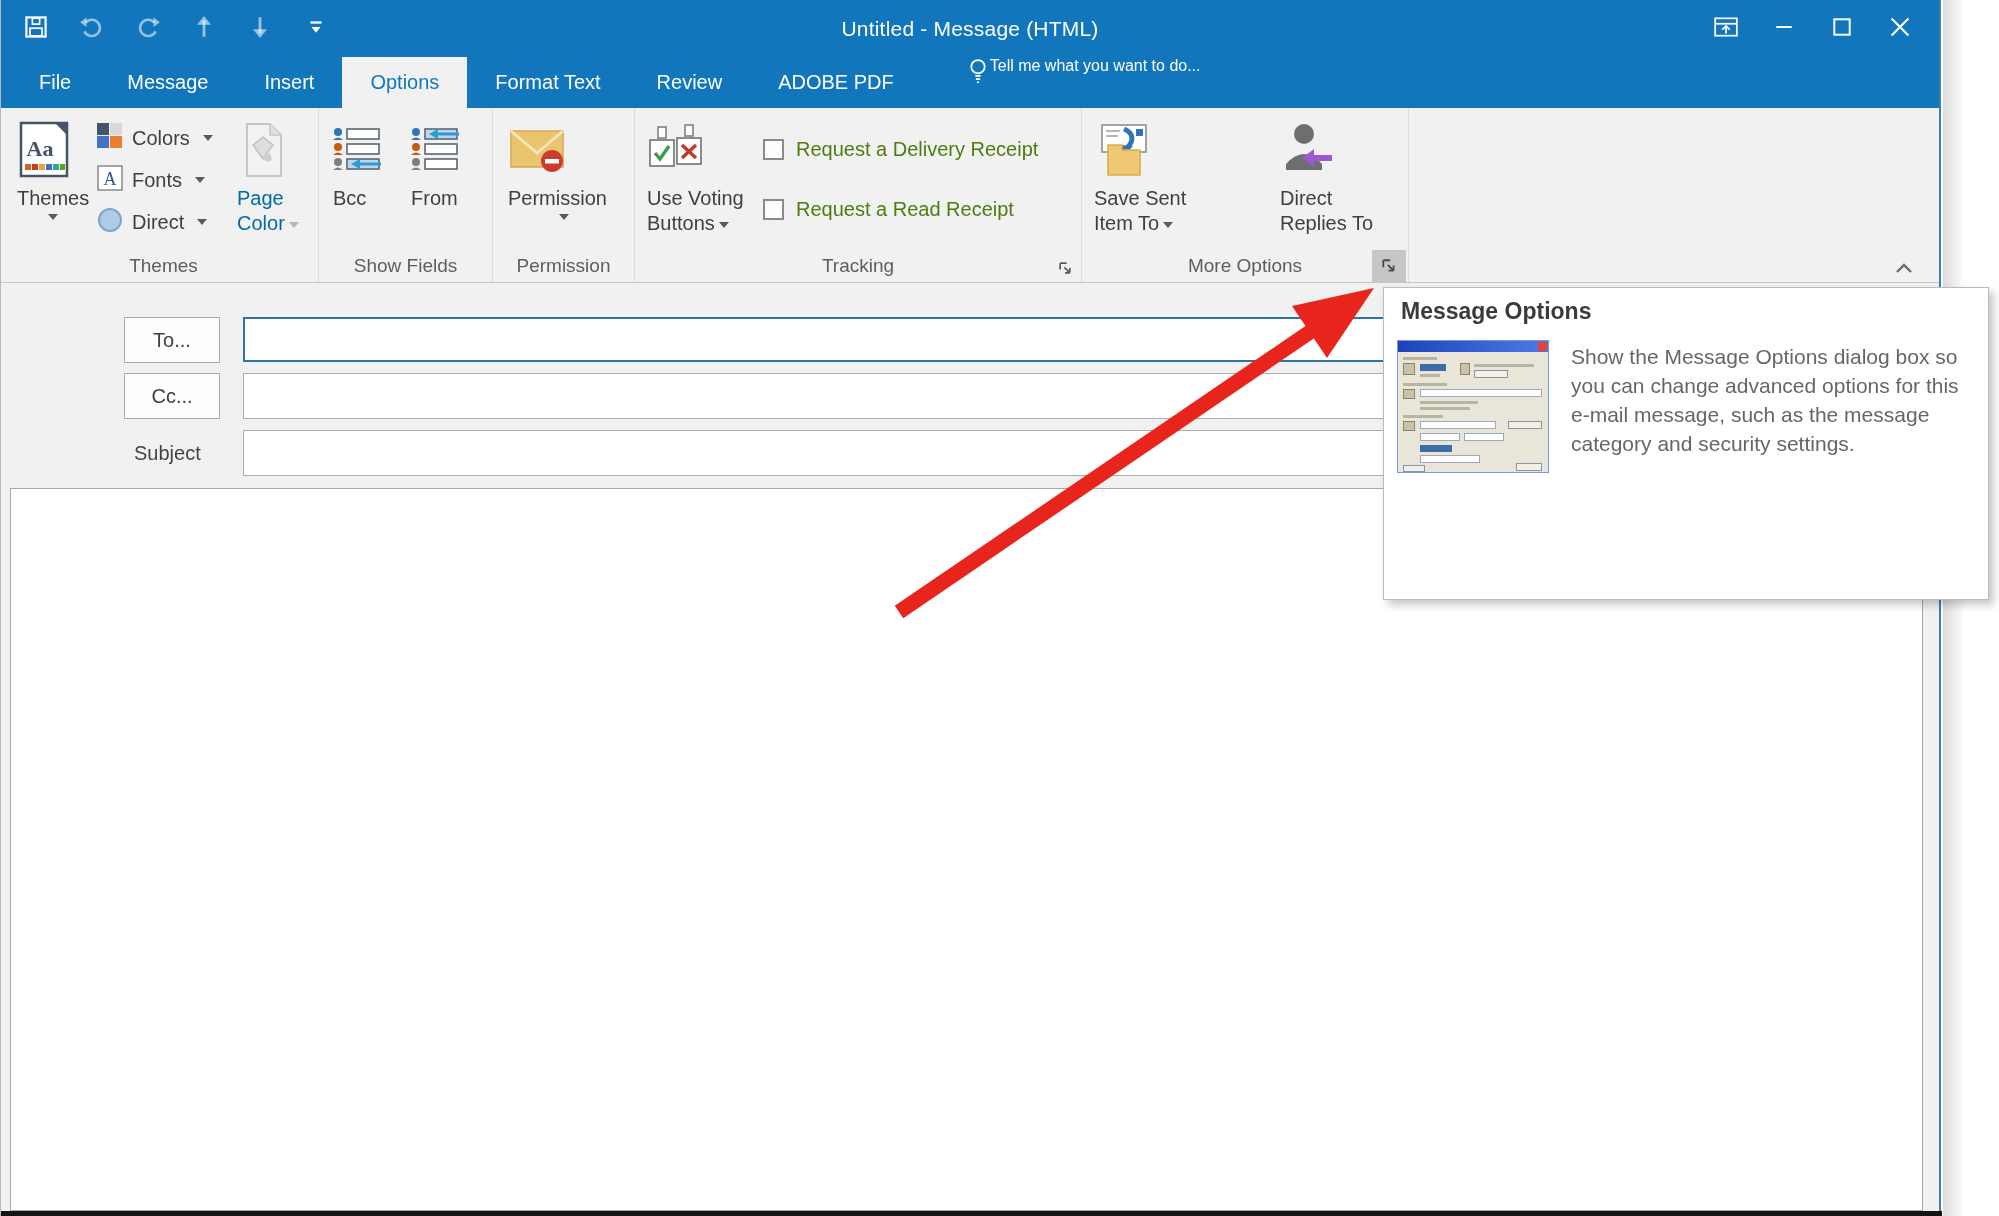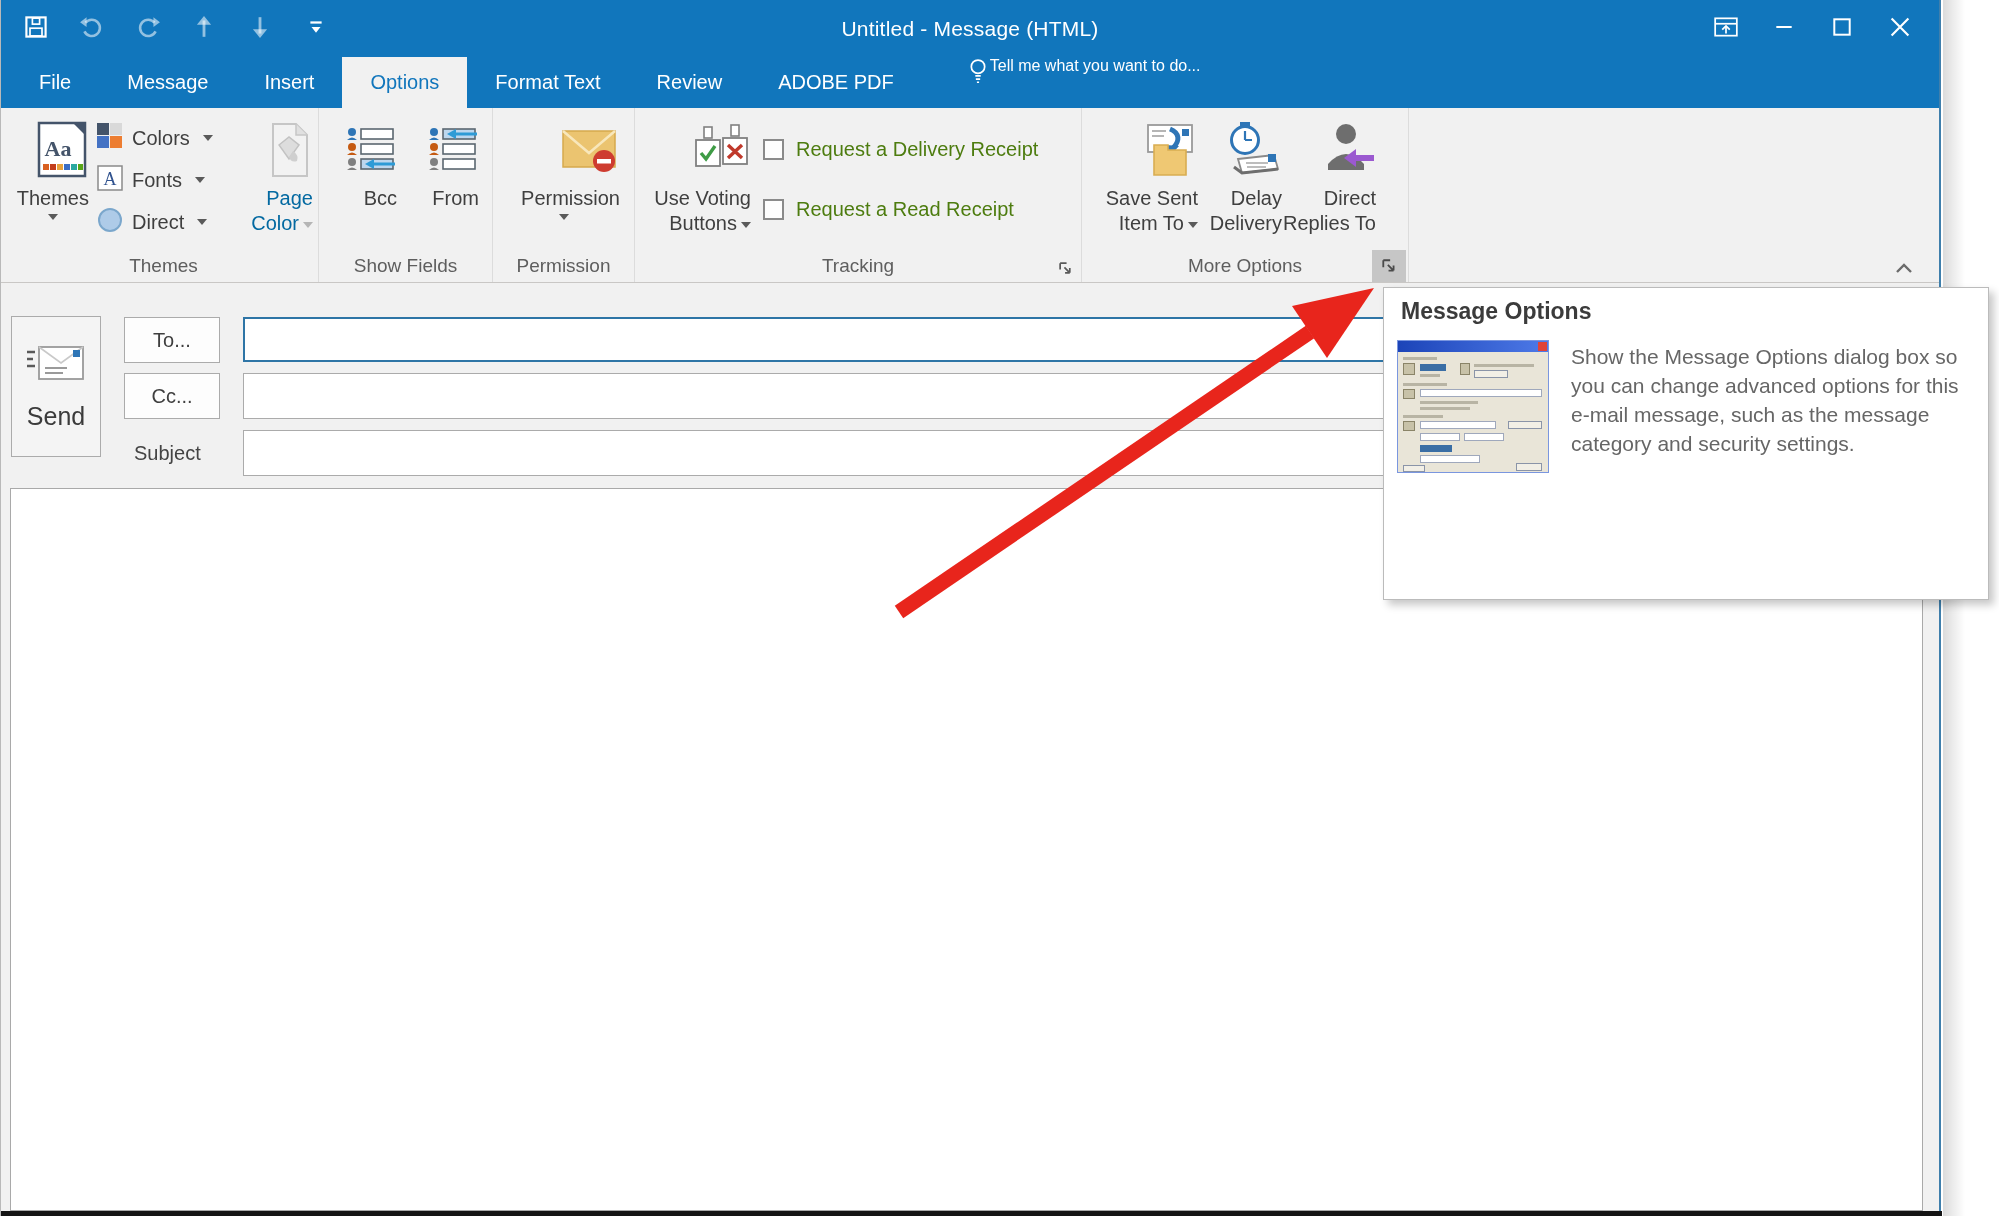--- a/index.html
+++ b/index.html
@@ -30,21 +30,21 @@
   
   .ribbon { position:absolute; left:0; top:108px; width:100%; height:175px; background:#F1F1F1; border-bottom:1px solid #C9C7C5; }
   .rgroup { position:absolute; top:0; height:174px; border-right:1px solid #DCDCDC; }
   .group-label { position:absolute; bottom:5px; left:0; right:0; text-align:center; font-size:19px; color:#5E5E5E; }
   .biglbl { font-size:20px; color:#3F3F3F; line-height:25px; text-align:center; white-space:nowrap; }
   .dd { display:inline-block; width:0; height:0; border-left:5px solid transparent; border-right:5px solid transparent; border-top:6px solid #5A5A5A; vertical-align:middle; margin-left:4px; }
   .dd.center { margin:3px auto 0; display:block; }
   .disabled, .disabled .biglbl { color:#0369a1; }
   .disabled .dd { border-top-color:#B5B5B5; }
 
-  .bigbtn { position:absolute; top:6px; display:flex; flex-direction:column; align-items:flex-end; }
+  .bigbtn { position:absolute; top:6px; display:flex; flex-direction:column; align-items:flex-start; }
   .bigbtn .icon-slot { height:72px; display:flex; align-items:center; justify-content:center; }
 
   .stackbtn { position:absolute; left:88px; height:34px; display:flex; align-items:center; gap:9px; }
   .stackbtn .slbl { font-size:20px; color:#3F3F3F; }
 
   .checkrow { position:absolute; display:flex; align-items:center; gap:12px; }
   .checkbox { width:21px; height:21px; background:#FDFDFD; border:2px solid #8A8A8A; }
   .checkrow .clbl { font-size:20px; color:#4d7c0f; white-space:nowrap; }
 
   .launcher { position:absolute; width:20px; height:20px; display:flex; align-items:center; justify-content:center; }
@@ -369,35 +369,20 @@
               <path d="M12 10 H26 M12 15 H24" stroke="#B5B5B5" stroke-width="2"></path>
               <path d="M30 8 C40 12 40 20 33 27" fill="none" stroke="#2E75B6" stroke-width="5"></path>
               <polygon points="30,35 26,24 39,25" fill="#2E75B6"></polygon>
               <path d="M14 24 h14 v5 h18 v25 h-32 z" fill="#EFC873" stroke="#D9AD52" stroke-width="1.6"></path>
             </svg>
           </div>
           <div class="biglbl">Save Sent</div>
           <div class="biglbl"><span>Item To</span><span class="dd"></span></div>
         </div>
 
-        <div class="bigbtn" style="left:120px; width:80px;">
-          <div class="icon-slot">
-            <svg width="58" height="58" viewBox="0 0 58 58">
-              <rect x="16" y="1" width="10" height="4" fill="#2E75B6"></rect>
-              <circle cx="21" cy="19" r="13.5" fill="#ffffff" stroke="#2E75B6" stroke-width="3"></circle>
-              <path d="M21 19 V10 M21 19 H28" stroke="#2E75B6" stroke-width="2.2" fill="none"></path>
-              <path d="M14 38 L50 34 L54 48 L18 52 Z" fill="#ffffff" stroke="#8A8A8A" stroke-width="1.8"></path>
-              <path d="M22 42 H44 M23 46 H42" stroke="#BDBDBD" stroke-width="2"></path>
-              <rect x="44" y="33" width="8" height="8" fill="#2E75B6"></rect>
-              <path d="M10 46 l8 6 l36 -4" fill="none" stroke="#6E6E6E" stroke-width="3"></path>
-            </svg>
-          </div>
-          <div class="biglbl">Delay</div>
-          <div class="biglbl">Delivery</div>
-        </div>
 
         <div class="bigbtn" style="left:198px; width:96px;">
           <div class="icon-slot">
             <svg width="54" height="56" viewBox="0 0 54 56">
               <circle cx="24" cy="12" r="10" fill="#6E6E6E"></circle>
               <path d="M6 42 Q24 22 42 42 L42 48 L6 48 Z" fill="#6E6E6E"></path>
               <path d="M52 36 H32" stroke="#9B59D0" stroke-width="6"></path>
               <polygon points="22,36 34,27 34,45" fill="#9B59D0"></polygon>
             </svg>
           </div>
@@ -415,32 +400,20 @@
       </div>
 
       <div class="collapse-btn">
         <svg width="20" height="13" viewBox="0 0 20 13">
             <path d="M3 10 L10 3 L17 10" fill="none" stroke="#6B6B6B" stroke-width="2.4"></path>
           </svg>
       </div>
     </div>
 
     <div class="compose">
-      <div class="send-btn">
-        <span>
-          <svg width="62" height="42" viewBox="0 0 62 42">
-            <path d="M2 10 H10 M2 17 H8 M2 24 H10" stroke="#5A5A5A" stroke-width="2.4"></path>
-            <rect x="14" y="5" width="44" height="32" fill="#ffffff" stroke="#9A9A9A" stroke-width="1.8"></rect>
-            <path d="M14 5 L36 21 L58 5" fill="none" stroke="#C9C9C9" stroke-width="1.6"></path>
-            <path d="M20 26 H42 M20 31 H38" stroke="#9A9A9A" stroke-width="1.8"></path>
-            <rect x="48" y="8" width="7" height="7" fill="#2E75B6"></rect>
-          </svg>
-        </span>
-        <span class="slabel">Send</span>
-      </div>
 
       <div class="field-btn" style="top:34px;">To...</div>
       <div class="field-btn" style="top:90px;">Cc...</div>
       <div class="subject-lbl">Subject</div>
 
       <input class="hfield focused" style="top: 34px;" value="">
       <input class="hfield" style="top: 90px;" value="">
       <input class="hfield" style="top: 147px;" value="">
     </div>
 

